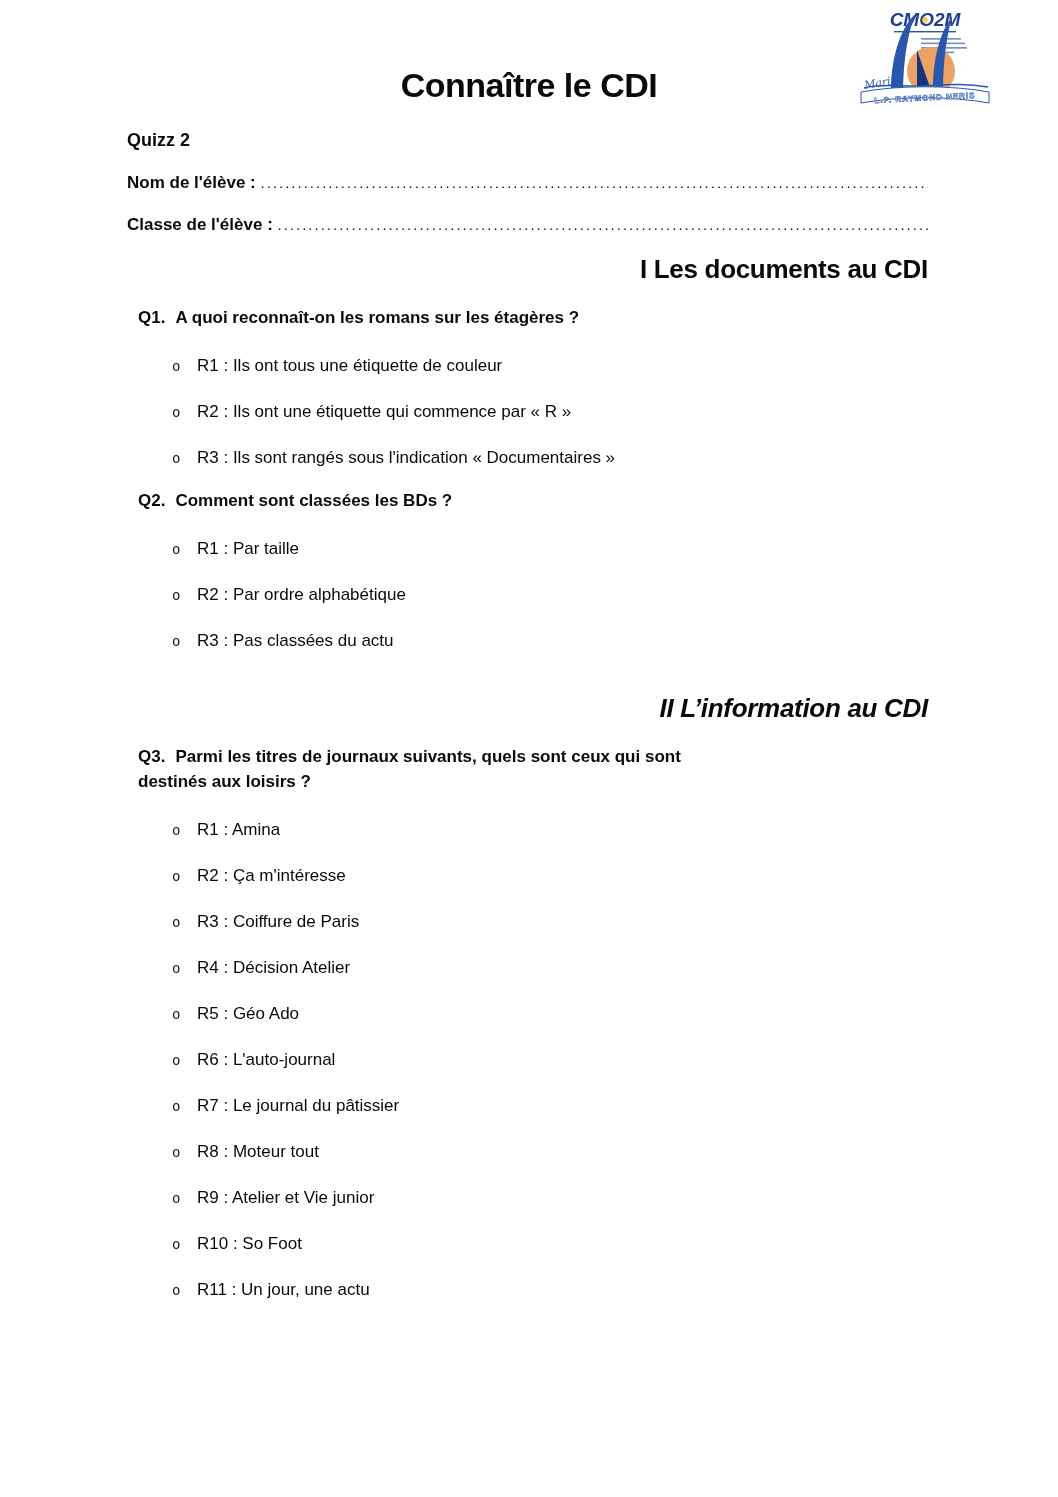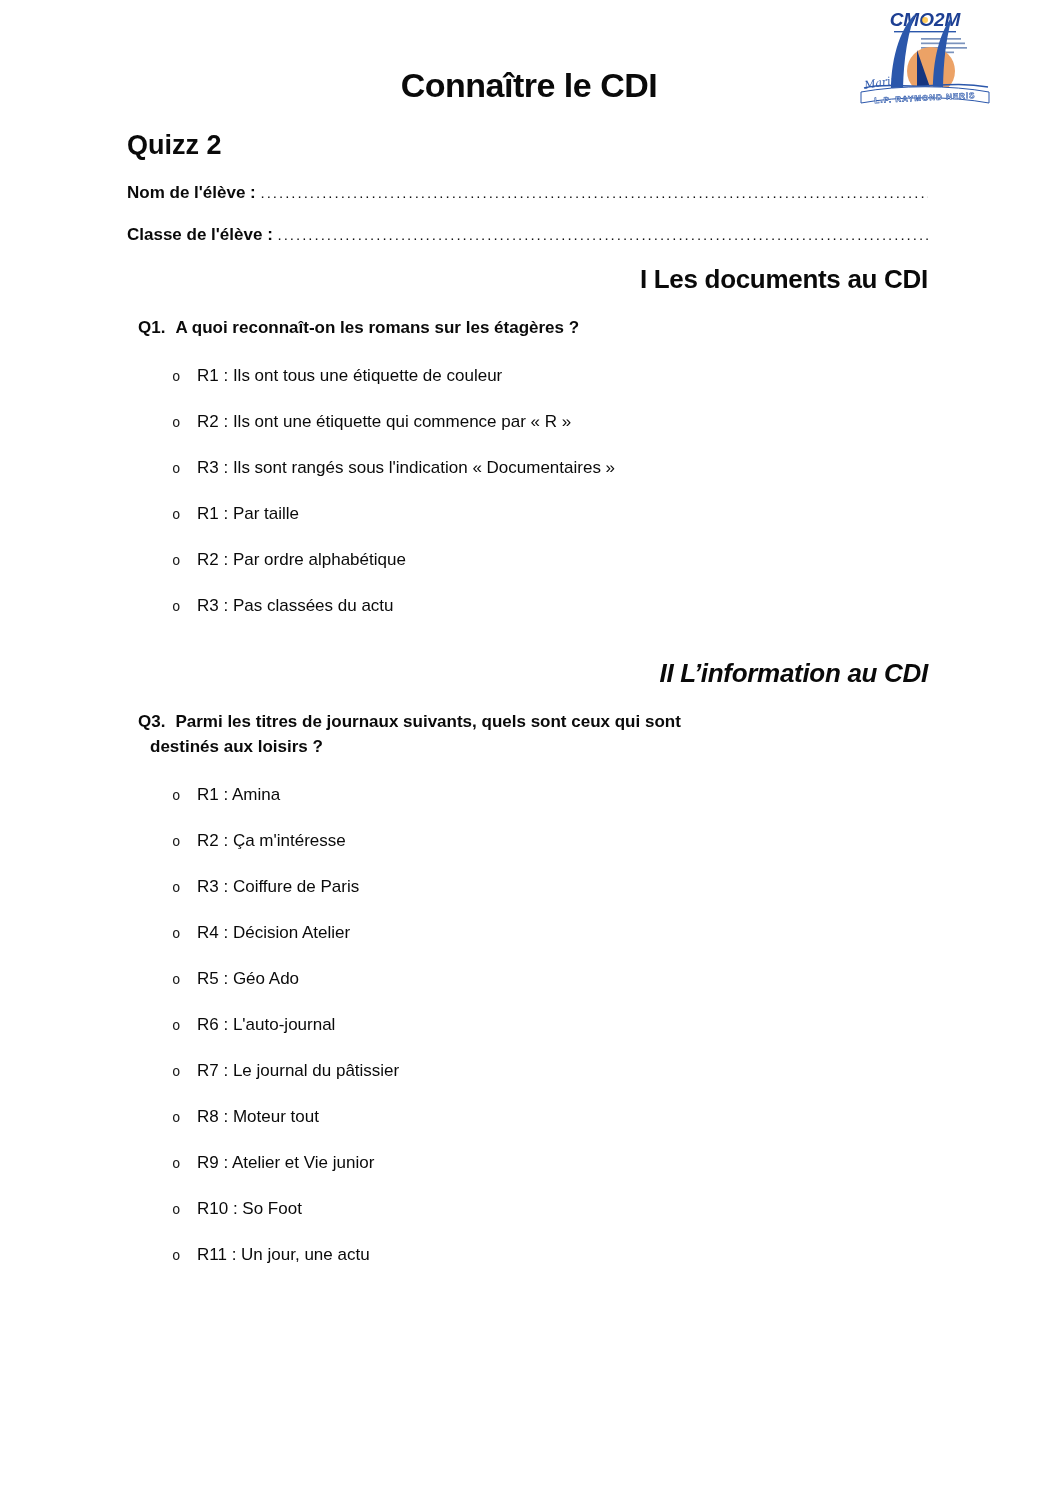--- a/index.html
+++ b/index.html
@@ -18,21 +18,21 @@
   
   .title {
     margin:0; padding-top:66px;
     text-align:center;
     font-size:34px; font-weight:700;
     letter-spacing:-0.5px;
   }
 
   .content { padding:0 130px 0 127px; }
 
-  .subtitle { margin:25px 0 0; font-size:27px; font-weight:700; }
+  .subtitle { margin:25px 0 0; font-size:18px; font-weight:700; }
 
   .field {
     margin:21px 0 0;
     font-size:17px; font-weight:700;
     white-space:nowrap; overflow:hidden;
     line-height:21px;
   }
   .field .dots {
     font-weight:400; font-size:15px;
     letter-spacing:2px; color:#111;
@@ -40,21 +40,21 @@
 
   .heading { margin:19px 0 0; font-size:26px; font-weight:700; padding-left:5px; letter-spacing:-0.3px;text-align:right; }
   .heading.second { margin-top:42px; padding-left:0;font-style:italic; }
 
   .question {
     margin-top:20px; padding-left:11px;
     font-size:17px; font-weight:700;
     line-height:25px; max-width:680px;
   }
   .qnum { margin-right:10px; }
-  .qline2 { display:block;margin-left:12px; }
+  .qline2 { display:block; }
 
   .options { margin:0; }
   .option {
     margin-top:26px; padding-left:45px;
     display:flex; align-items:baseline;
     font-size:17px; line-height:19px;
   }
   .bullet {
     flex:none; width:25px;
     font-family:"DejaVu Sans Mono", monospace;
@@ -117,20 +117,23 @@
       <div class="option">
         <span class="bullet">o</span>
         <span>R2 : Ils ont une étiquette qui commence par « R »</span>
       </div>
       <div class="option">
         <span class="bullet">o</span>
         <span>R3 : Ils sont rangés sous l'indication « Documentaires »</span>
       </div>
     </div>
 
+    <div class="question">
+      <span class="qnum">Q2.</span><span class="qtext">Comment sont classées les BDs ?</span>
+    </div>
     <div class="options">
       <div class="option">
         <span class="bullet">o</span>
         <span>R1 : Par taille</span>
       </div>
       <div class="option">
         <span class="bullet">o</span>
         <span>R2 : Par ordre alphabétique</span>
       </div>
       <div class="option">

